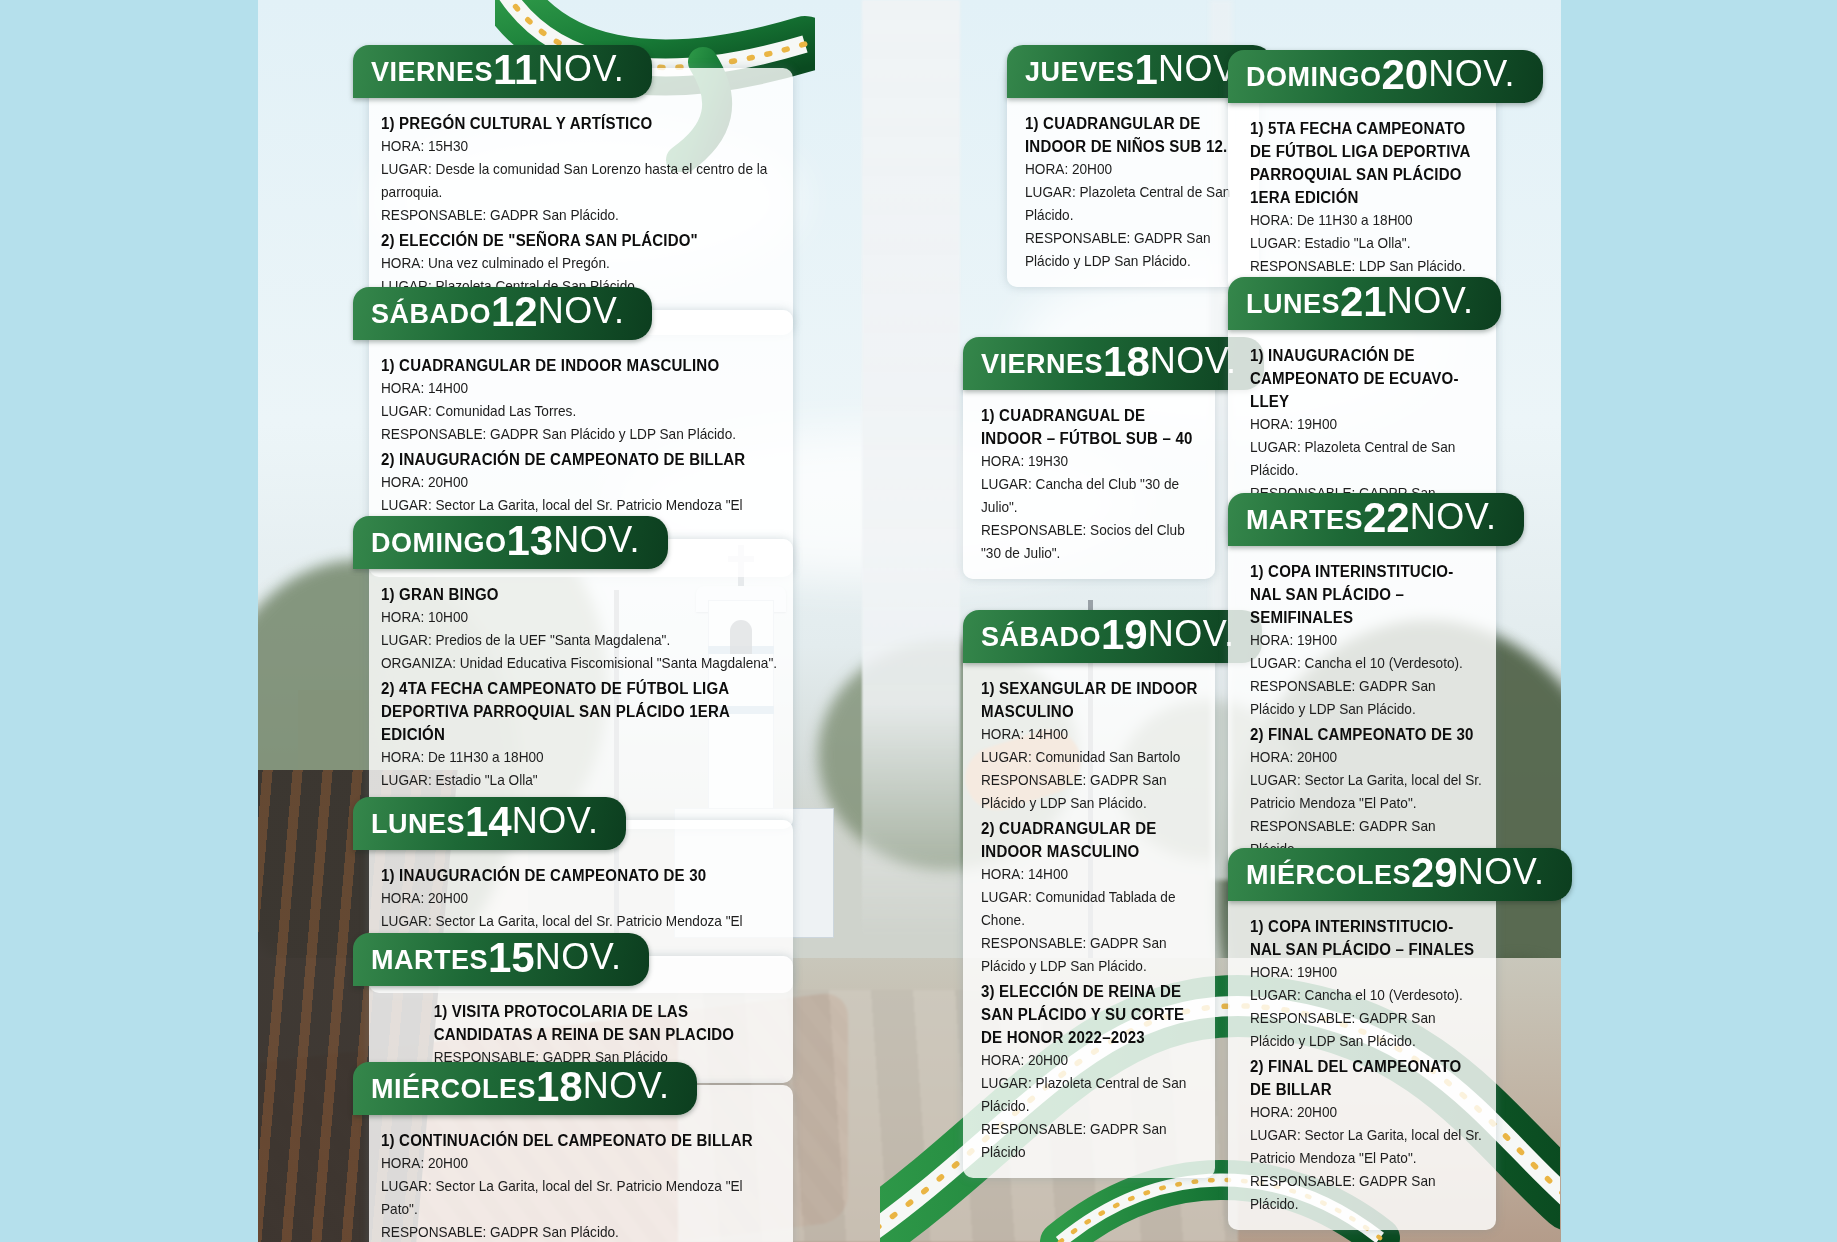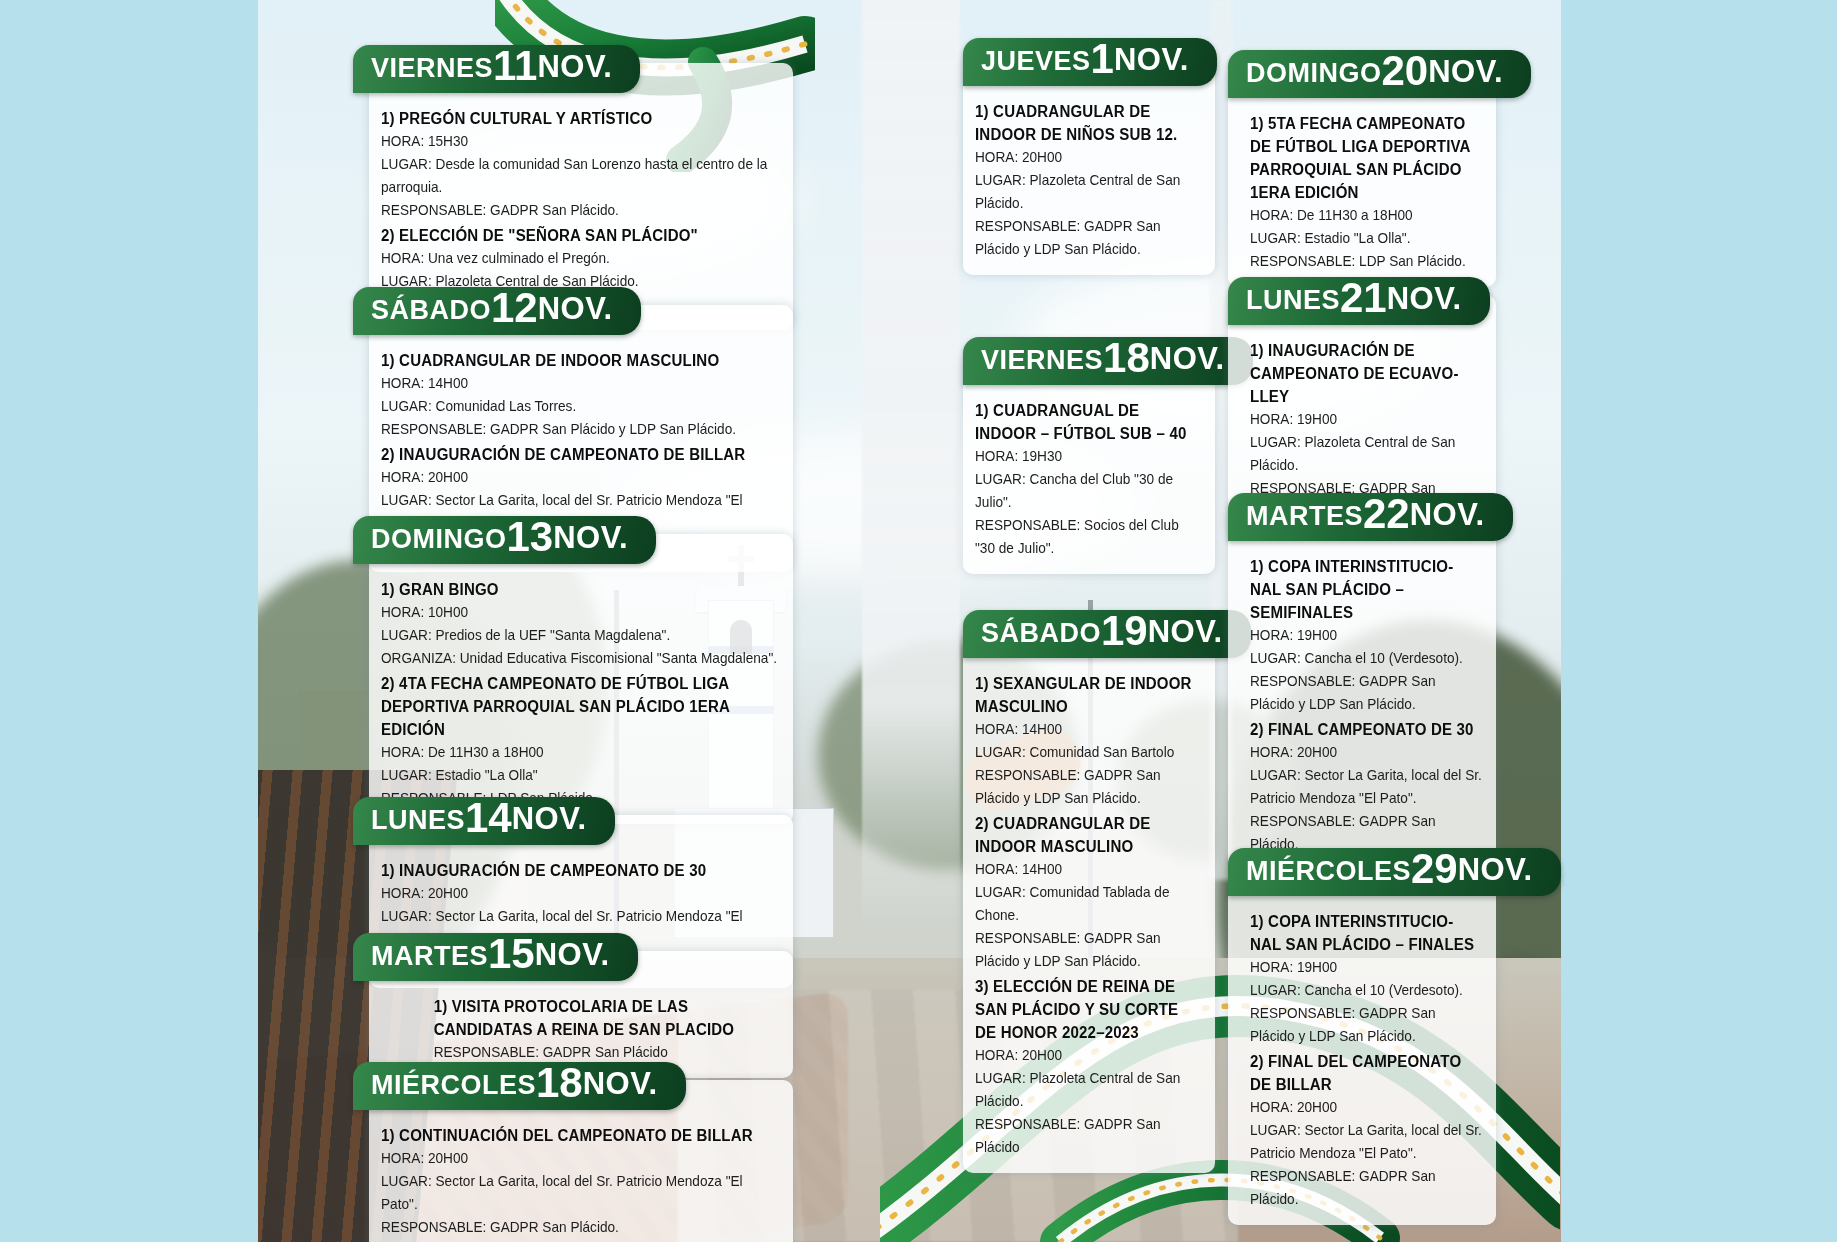--- a/index.html
+++ b/index.html
@@ -38,25 +38,25 @@
   .card{position:absolute;}
   .col1 .card{width:440px;}
   .col2 .card{width:252px;}
   .col3 .card{width:268px;}
   .pill{display:inline-flex;align-items:baseline;position:relative;z-index:2;
         background:linear-gradient(100deg,#35874b 0%,#1d6836 40%,#0c3e1f 100%);
         color:#fff;padding:3px 28px 8px 18px;border-radius:16px 20px 20px 0;
         box-shadow:0 2px 5px rgba(20,40,30,.35);}
   .pill .day{font-size:27px;font-weight:700;letter-spacing:.5px;}
   .pill .num{font-size:42px;font-weight:700;line-height:30px;position:relative;top:3px;}
-  .pill .suf{font-size:31px;font-weight:700;letter-spacing:.5px;}
+  .pill .suf{font-size:36px;font-weight:400;letter-spacing:.5px;}
   .panel{position:relative;z-index:1;background:rgba(255,255,255,.82);border-radius:10px;
          margin-top:-30px;padding:44px 12px 12px 16px;box-shadow:0 0 10px rgba(110,135,145,.30);}
   .col1 .panel{margin-left:16px;padding-left:12px;}
-  .col2 .panel{padding-left:12px;}
+  .col2 .panel{padding-left:18px;}
   .col3 .panel{padding-left:22px;}
   .evwrap{transform:scaleX(.94);transform-origin:left top;width:106%;}
   .ev{margin:0 0 2px 0;}
   .ev.indent{padding-left:56px;}
   .ev-title{font-size:16px;font-weight:700;color:#0d0d0d;line-height:23px;letter-spacing:.2px;}
   .ev-line{font-size:14.5px;color:#1d1d1d;line-height:23px;}
 </style>
 </head>
 <body>
 
@@ -241,21 +241,21 @@
               <div class="ev-title">1) CONTINUACIÓN DEL CAMPEONATO DE BILLAR</div>
               <div class="ev-line">HORA: 20H00</div>
               <div class="ev-line">LUGAR: Sector La Garita, local del Sr. Patricio Mendoza "El Pato".</div>
               <div class="ev-line">RESPONSABLE: GADPR San Plácido.</div>
             </div>
           </div>
       </div>
     </div>
   </div>
   <div class="col col2" style="left:963px;">
-    <div class="card" style="top: 38px;">
+    <div class="card" style="top: 45px; margin-left: 44px;">
       <div class="pill">
         <span class="day">JUEVES </span>
           <span class="num">1</span>
           <span class="suf">NOV.</span>
       </div>
       <div class="panel">
         <div class="evwrap">
             <div class="ev">
               <div class="ev-title">1) CUADRANGULAR DE INDOOR  DE NIÑOS SUB 12.</div>
               <div class="ev-line">HORA: 20H00</div>

